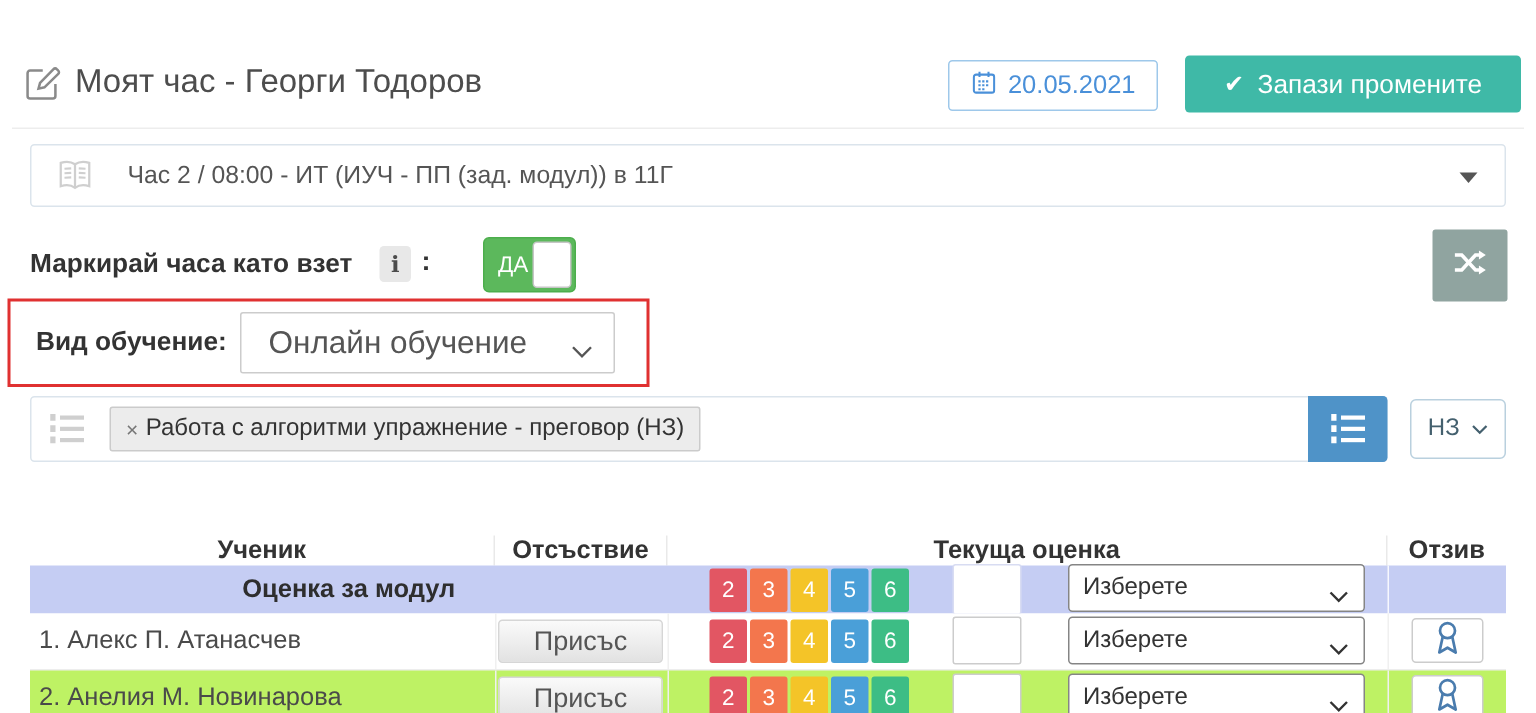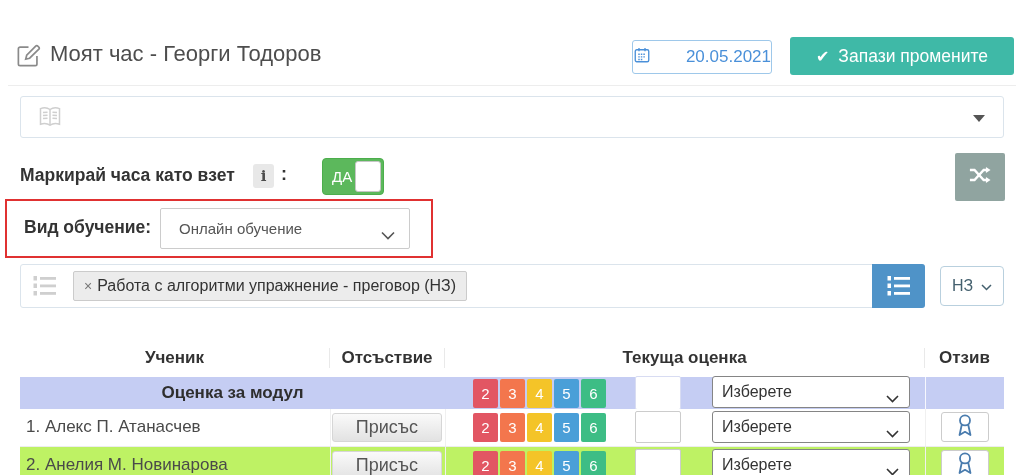--- a/index.html
+++ b/index.html
@@ -4,21 +4,21 @@
 <style>
   html,body{margin:0;padding:0;background:#fff;}
   body{font-family:"Liberation Sans","DejaVu Sans",sans-serif;color:#4a4a4a;}
   #app{position:relative;width:1024px;height:475px;overflow:hidden;background:#fff;margin-top:12px;}
   .abs{position:absolute;}
 
   
   .page-title{left:50px;top:29px;font-size:22px;color:#4d4d4d;}
   .edit-ic{left:15px;top:30px;}
   .date-btn{left:632px;top:28px;width:140px;height:34px;border:1px solid #9ec8ea;border-radius:3px;
-    display:flex;align-items:center;justify-content:space-between;gap:7px;color:#4a90d9;font-size:17px;background:#fff;cursor:pointer;box-sizing:border-box;}
+    display:flex;align-items:center;justify-content:center;gap:7px;color:#4a90d9;font-size:17px;background:#fff;cursor:pointer;box-sizing:border-box;}
   .save-btn{left:790px;top:25px;width:224px;height:38px;background:#3fb9a7;border-radius:3px;color:#fff;
     display:flex;align-items:center;justify-content:center;gap:9px;font-size:17.5px;cursor:pointer;}
   .save-btn .chk{font-size:16px;font-weight:bold;}
   .hr1{left:8px;top:73px;width:1008px;height:1px;background:#ededed;}
 
   
   .lesson{left:20px;top:84px;width:984px;height:42px;border:1px solid #dbe4ec;border-radius:3px;box-sizing:border-box;
     display:flex;align-items:center;background:#fff;cursor:pointer;}
   .lesson .txt{margin-left:22px;font-size:16.5px;color:#555;}
   .lesson .book{margin-left:16px;display:flex;}
@@ -32,36 +32,36 @@
   .toggle{left:322px;top:146px;width:62px;height:37px;background:#5cb85c;border:1px solid #4cae4c;border-radius:4px;box-sizing:border-box;cursor:pointer;}
   .toggle .on-lbl{position:absolute;left:9px;top:9px;color:#fff;font-size:15px;}
   .toggle .knob{position:absolute;right:2px;top:2px;bottom:2px;width:26px;background:#fff;border:1px solid #c6c6c6;border-radius:3px;box-sizing:border-box;}
   .shuffle-btn{left:955px;top:141px;width:50px;height:48px;background:#90a4a0;border-radius:2px;display:flex;align-items:center;justify-content:center;cursor:pointer;}
 
   
   .redbox{left:5px;top:187px;width:424px;height:55px;border:2px solid #e03131;}
   .tt-label{left:24px;top:205px;font-size:17.5px;font-weight:bold;color:#333;}
   .tt-select{left:160px;top:196px;width:250px;height:41px;border:1px solid #ccc;border-radius:2px;box-sizing:border-box;
     display:flex;align-items:center;background:#fff;cursor:pointer;}
-  .tt-select .txt{margin-left:18px;font-size:15px;color:#555;}
+  .tt-select .txt{margin-left:18px;font-size:21px;color:#555;}
   .chev{position:absolute;right:14px;top:17px;}
 
   
   .topics{left:20px;top:252px;width:905px;height:44px;border:1px solid #dbe4ec;border-radius:3px;box-sizing:border-box;background:#fff;display:flex;align-items:center;}
   .topics .olist{margin-left:12px;display:flex;}
   .tag{margin-left:16px;height:30px;background:#ececec;border:1px solid #cbcbcb;border-radius:2px;display:flex;align-items:center;padding:0 10px;font-size:16px;color:#333;box-sizing:border-box;}
   .tag .x{color:#777;margin-right:5px;font-size:14px;cursor:pointer;}
   .blue-btn{position:absolute;right:-1px;top:-1px;width:53px;height:44px;background:#4f93c8;border-radius:0 3px 3px 0;display:flex;align-items:center;justify-content:center;cursor:pointer;}
   .nz-select{left:940px;top:254px;width:64px;height:40px;border:1px solid #b9d0de;border-radius:4px;box-sizing:border-box;background:#fff;
     display:flex;align-items:center;justify-content:center;gap:8px;font-size:16px;color:#44606e;cursor:pointer;}
 
   
   .tbl{left:20px;top:336px;width:984px;}
   .trow{position:relative;width:984px;}
-  .thead{height:29px;display:flex;align-items:flex-start;font-weight:bold;font-size:17px;color:#333;}
+  .thead{height:29px;display:flex;align-items:flex-end;font-weight:bold;font-size:17px;color:#333;}
   .thead .c{text-align:center;border-right:1px solid #e9e9e9;box-sizing:border-box;}
   .thead .c:last-child{border-right:none;}
   .c1{width:310px;} .c2{width:115px;} .c3{width:480px;} .c4{width:79px;}
   .bulk{height:32px;background:#c5cdf3;}
   .bulk .lbl{position:absolute;left:0;top:0;width:425px;height:32px;display:flex;align-items:center;justify-content:center;font-weight:bold;font-size:17px;color:#2e2e2e;}
   .srow{height:37px;background:#fff;}
   .srow.alt{background:#bef264;}
   .srow + .srow{border-top:1px solid #ededed;}
   .sname{position:absolute;left:6px;top:8px;font-size:17px;color:#4a4a4a;}
   .vline{position:absolute;top:0;bottom:0;width:1px;background:#f0f0f0;}
@@ -124,20 +124,21 @@
         <path d="M13 3.5C10.5 1.8 6.5 1.6 3.5 2.6v15.6c3-1 7-0.8 9.5 1 2.5-1.8 6.5-2 9.5-1V2.6c-3-1-7-0.8-9.5.9z"></path>
         <line x1="13" y1="3.5" x2="13" y2="19.2"></line>
         <line x1="6" y1="6.5" x2="10.5" y2="6.2"></line>
           <line x1="6" y1="9.5" x2="10.5" y2="9.2"></line>
           <line x1="6" y1="12.5" x2="10.5" y2="12.2"></line>
         <line x1="15.5" y1="6.2" x2="20" y2="6.5"></line>
           <line x1="15.5" y1="9.2" x2="20" y2="9.5"></line>
           <line x1="15.5" y1="12.2" x2="20" y2="12.5"></line>
       </svg>
     </span>
+    <span class="txt">Час 2 / 08:00 - ИТ (ИУЧ - ПП (зад. модул)) в 11Г</span>
     <span class="caret-solid"></span>
   </div>
 
   <div class="abs taken-label">Маркирай часа като взет</div>
   <div class="abs info-ic">i</div>
   <div class="abs taken-colon">:</div>
   <div class="abs toggle">
     <span class="on-lbl">ДА</span>
     <span class="knob"></span>
   </div>

